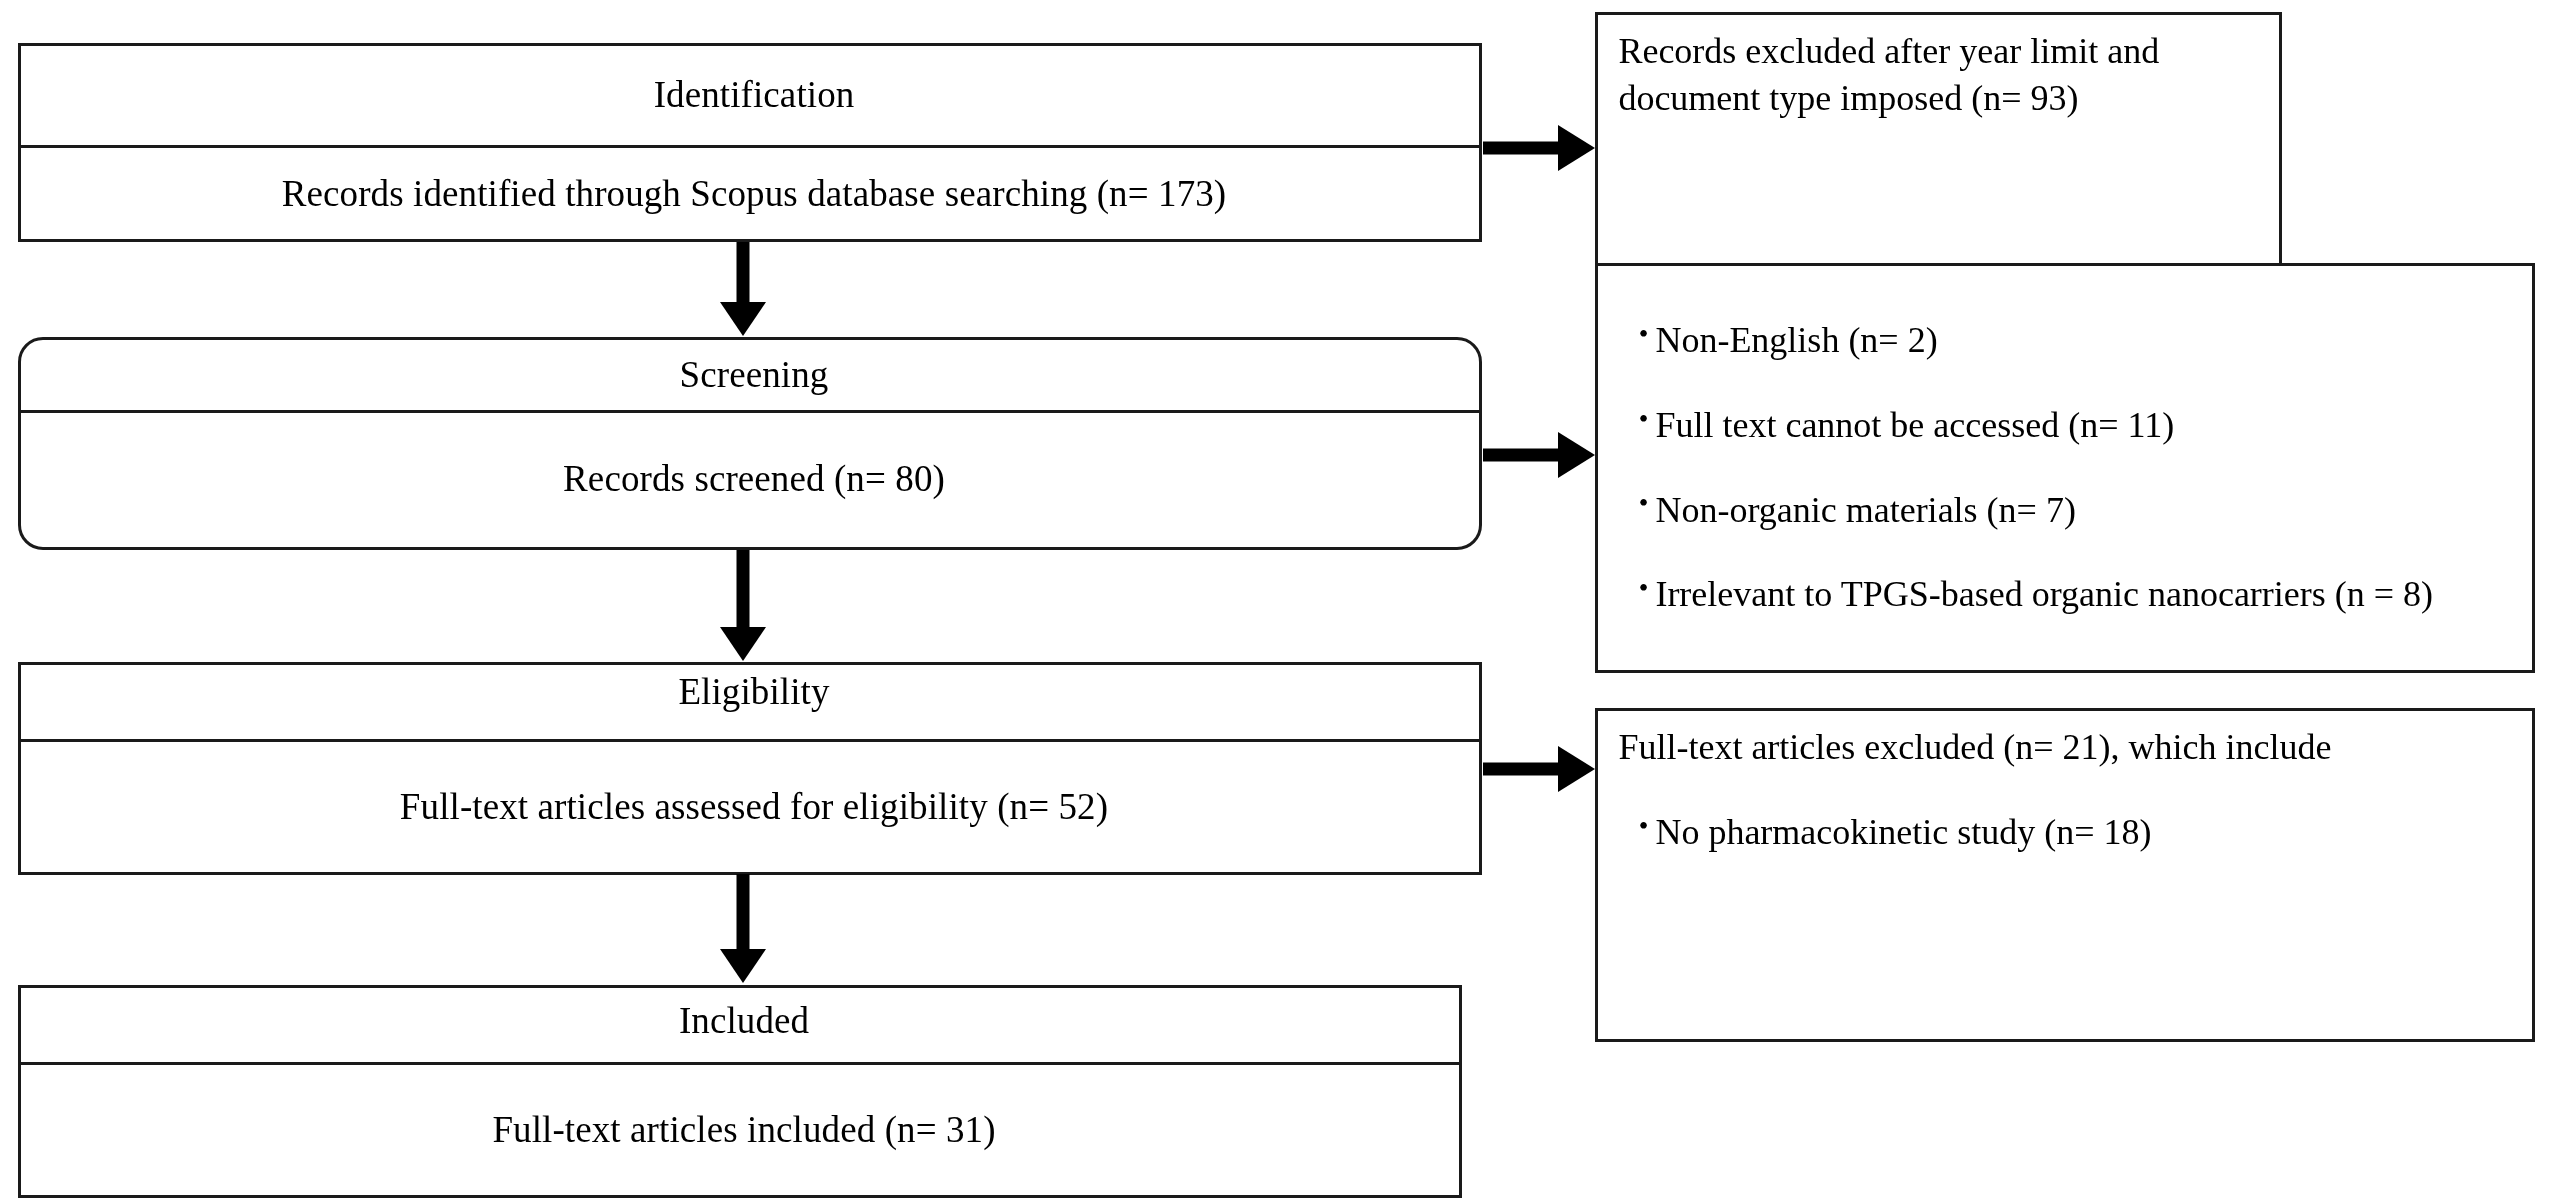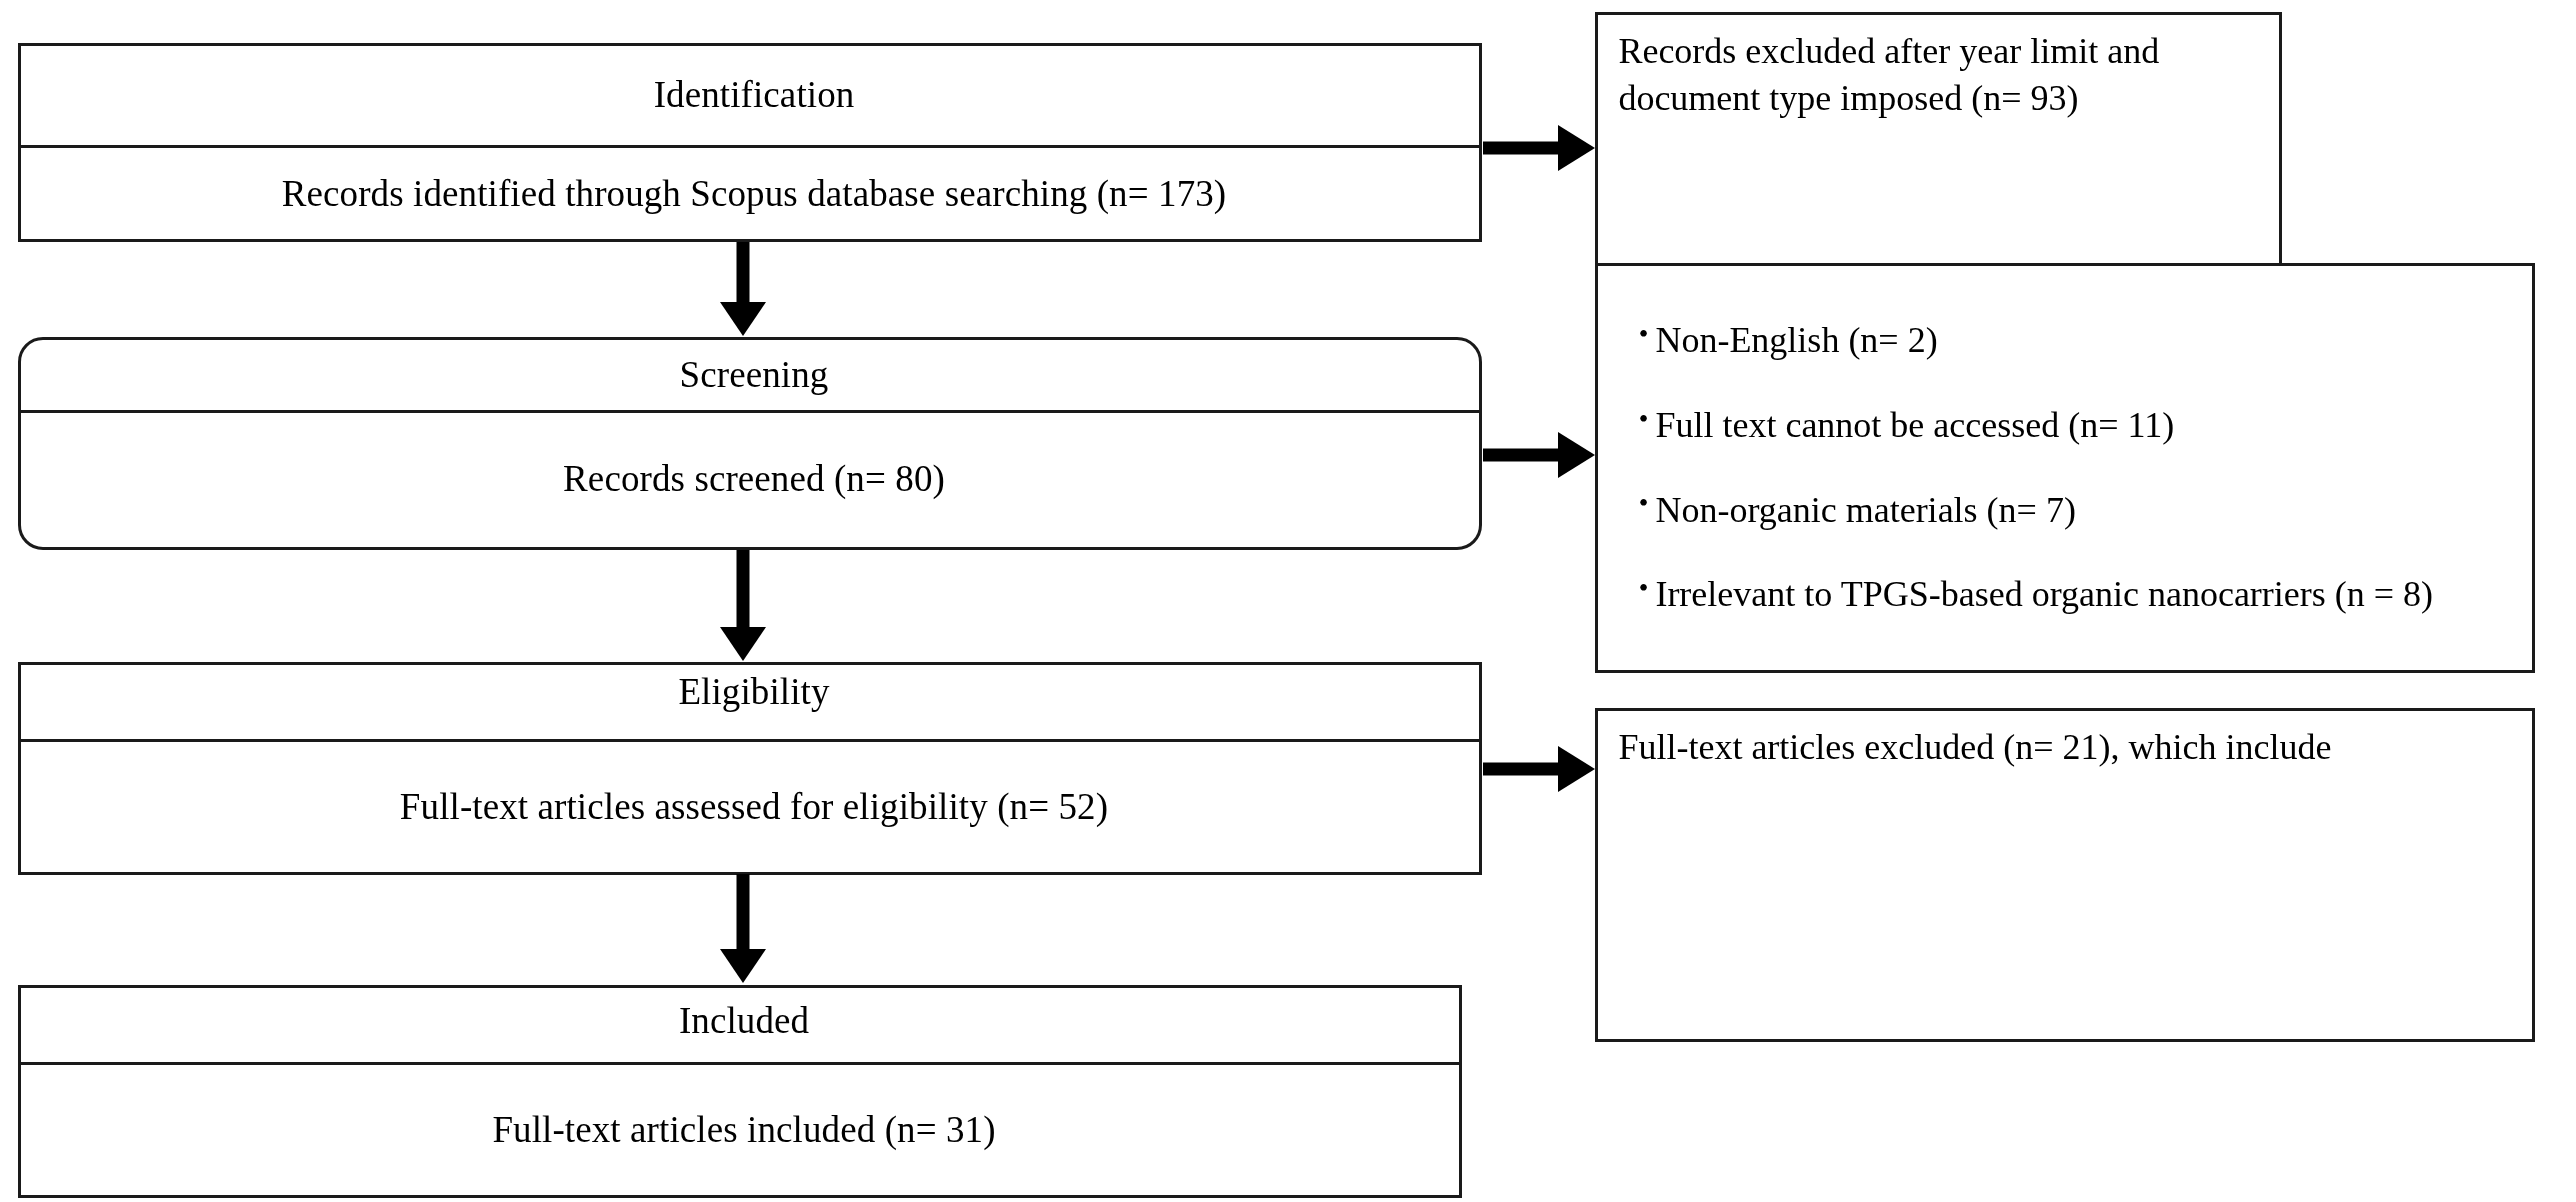--- a/index.html
+++ b/index.html
@@ -76,20 +76,21 @@
       <li>Non-English (n= 2)</li>
       <li>Full text cannot be accessed (n= 11)</li>
       <li>Non-organic materials (n= 7)</li>
       <li>Irrelevant to TPGS-based organic nanocarriers (n = 8)</li>
     </ul>
   </div>
 
   <div class="sidebox" style="left:1595px;top:708px;width:940px;height:334px;">
     <div class="lead">Full-text articles excluded (n= 21), which include</div>
     <ul style="margin-top:18px;">
+      <li>No pharmacokinetic study (n= 18)</li>
     </ul>
   </div>
 
   <div class="harrow" style="left:1483px;top:148px;width:112px;">
     <div class="shaft" style="width:78px;"></div>
     <div class="head" style="left:75px;"></div>
   </div>
 
   <div class="harrow" style="left:1483px;top:455px;width:112px;">
     <div class="shaft" style="width:78px;"></div>

